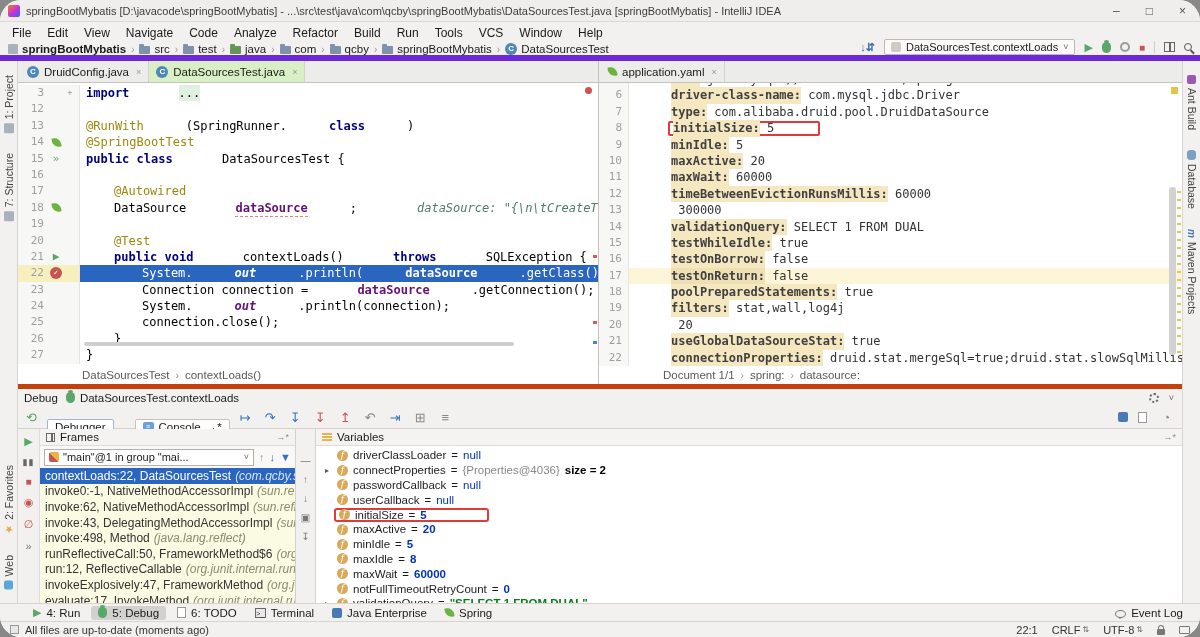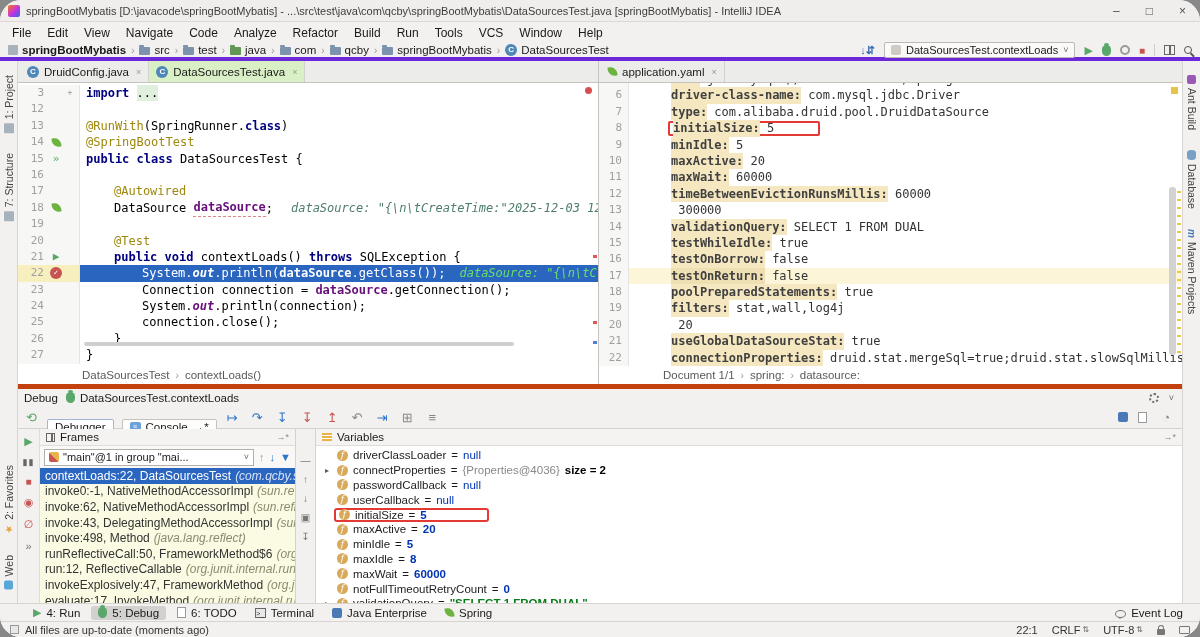--- a/index.html
+++ b/index.html
@@ -15,22 +15,22 @@
              background:linear-gradient(135deg,#f97a12,#c131e8 55%,#2b6ce0);}
   .title-text{white-space:nowrap;overflow:hidden;text-overflow:ellipsis;max-width:900px;}
   .win-controls{margin-left:auto;display:flex;gap:26px;color:#555;font-size:12px;padding-right:6px;}
   .win-controls span{cursor:default;}
 
   
   .menubar{height:21px;flex:none;display:flex;align-items:center;padding:0 4px;background:#f2f1ef;}
   .menu-item{padding:2px 8px;border-radius:2px;}
 
   
-  .toolbar{height:18px;flex:none;display:flex;align-items:center;padding:0 8px;
-           background:#f2f1ef;border-bottom:4px solid #6d28d9;font-size:11.5px;}
+  .toolbar{height:18px;flex:none;display:flex;align-items:flex-end;padding:0 8px;
+           background:#f2f1ef;border-bottom:6px solid #6d28d9;font-size:11.5px;}
   .crumbs{display:flex;align-items:center;gap:5px;}
   .crumb{display:flex;align-items:center;gap:4px;}
   .crumb-sep{color:#999;font-size:10px;}
   .crumb-label.root{font-weight:bold;}
   .toolbar-right{margin-left:auto;display:flex;align-items:center;gap:9px;}
   .runconfig{display:flex;align-items:center;gap:5px;border:1px solid #bdbab6;background:#fbfaf9;
              height:16px;padding:0 6px;border-radius:2px;font-size:11px;}
   .tb-divider{width:1px;height:12px;background:#ccc;}
 
   
@@ -97,21 +97,21 @@
   .tab.active{background:#d9efc5;}
   .tab .close{color:#999;font-size:9px;margin-left:2px;}
 
   .code{flex:1;overflow:hidden;font-family:"DejaVu Sans Mono",monospace;font-size:12px;
         line-height:16.4px;position:relative;padding-top:2px;}
   .cline{display:flex;height:16.4px;white-space:pre;align-items:center;}
   .gutter{display:flex;flex:none;width:62px;height:100%;background:#f7f7f6;border-right:1px solid #e4e4e2;align-items:center;}
   .gut-num{width:30px;text-align:right;color:#a0a0a0;font-size:11px;padding-right:4px;flex:none;}
   .gut-icon{width:16px;flex:none;display:flex;justify-content:center;align-items:center;}
   .gut-fold{width:12px;flex:none;color:#999;font-size:8px;text-align:center;}
-  .ctext{white-space:pre;padding-left:6px;flex:1;height:100%;display:flex;align-items:center;}
+  .ctext{white-space:pre;padding-left:6px;flex:1;height:100%;display:flex;align-items:flex-start;gap:42px;}
   .cline.selected .ctext{background:#2a65c0;color:#fff;}
   .cline.selected .gutter{background:#f8efbe;}
   .tk-kw{color:#000080;font-weight:bold;}
   .tk-ann{color:#9e880d;}
   .tk-plain{color:#000;}
   .tk-field{color:#660e7a;font-weight:bold;}
   .tk-fieldu{color:#660e7a;font-weight:bold;border-bottom:1px dashed #e08585;}
   .tk-static{color:#660e7a;font-weight:bold;font-style:italic;}
   .tk-hint{color:#4e7d6a;font-style:italic;margin-left:18px;}
   .tk-hint2{color:#68e06b;font-style:italic;margin-left:14px;}
@@ -401,21 +401,21 @@
             <span class="ic bug"></span>
             <span>DataSourcesTest.contextLoads</span>
           </div>
           <div class="debug-header-right">
             <span class="ic gear"></span>
             <span class="chev">˅</span>
           </div>
         </div>
         <div class="debug-toolbar">
           <span class="sicon" style="color:#59a869;">⟲</span>
-          <span id="debug-tabs" style="display:flex;gap:8px;margin-top:20px;">
+          <span id="debug-tabs" style="display:flex;gap:21px;margin-top:20px;">
               <span class="dtab active">
                 <span>Debugger</span>
               </span>
               <span class="dtab">
                 <span class="ic consoleicon">≡</span>
                 <span>Console</span>
                 <span class="ph-right">→*</span>
               </span>
             </span>
           <span class="sicon">↦</span>

